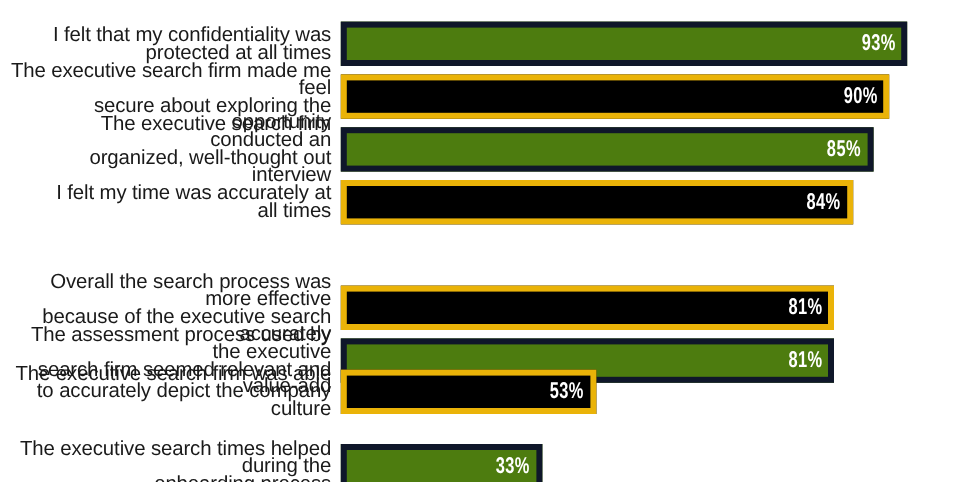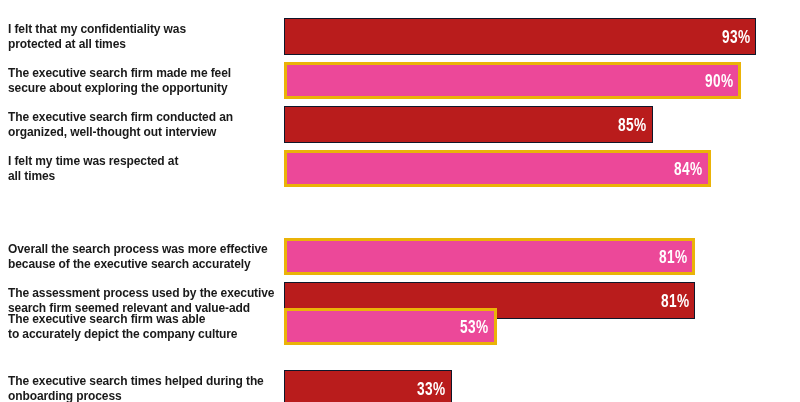--- a/index.html
+++ b/index.html
@@ -31,23 +31,23 @@
     left: 0;
     width: 800px;
     height: 37px;
     display: flex;
     align-items: center;
   }
   .bar-label {
     position: absolute;
     left: 8px;
     width: 268px;
-    text-align: left;
-    font-size: 12px;
-    font-weight: bold;
+    text-align: right;
+    font-size: 17px;
+    font-weight: normal;
     line-height: 14.5px;
     color: #1a1a1a;
     letter-spacing: -0.1px;
     white-space: pre-line;
   }
   .bar-track {
     position: absolute;
     left: 284px;
     top: 0;
     height: 37px;
@@ -57,26 +57,26 @@
     position: absolute;
     left: 0;
     top: 0;
     height: 37px;
     box-sizing: border-box;
     display: flex;
     align-items: center;
     justify-content: flex-end;
   }
   .bar-fill.blue {
-    background: #b91c1c;
-    border: 1px solid #0f172a;
+    background: #4d7c0f;
+    border: 5px solid #0f172a;
   }
   .bar-fill.purple {
-    background: #ec4899;
-    border: 3px solid #eab308;
+    background: #000000;
+    border: 5px solid #eab308;
   }
   .bar-value {
     color: #ffffff;
     font-size: 19px;
     font-weight: bold;
     font-family: "Liberation Sans Narrow", "Liberation Sans", sans-serif;
     transform: scaleX(0.72);
     transform-origin: right center;
     padding-right: 7px;
     line-height: 1;
@@ -104,27 +104,27 @@
         <div class="bar-track">
           <div class="bar-fill purple" style="width: 457.2px;">
             <span class="bar-value">90%</span>
           </div>
         </div>
       </div>
       <div class="bar-row" style="top: 106px;">
         <div class="bar-label">The executive search firm conducted an
 organized, well-thought out interview</div>
         <div class="bar-track">
-          <div class="bar-fill blue" style="width: 369px;">
+          <div class="bar-fill blue" style="width: 444px;">
             <span class="bar-value">85%</span>
           </div>
         </div>
       </div>
       <div class="bar-row" style="top: 150px;">
-        <div class="bar-label">I felt my time was respected at
+        <div class="bar-label">I felt my time was accurately at
 all times</div>
         <div class="bar-track">
           <div class="bar-fill purple" style="width: 426.72px;">
             <span class="bar-value">84%</span>
           </div>
         </div>
       </div>
       <div class="bar-row" style="top: 238px;">
         <div class="bar-label">Overall the search process was more effective
 because of the executive search accurately</div>

